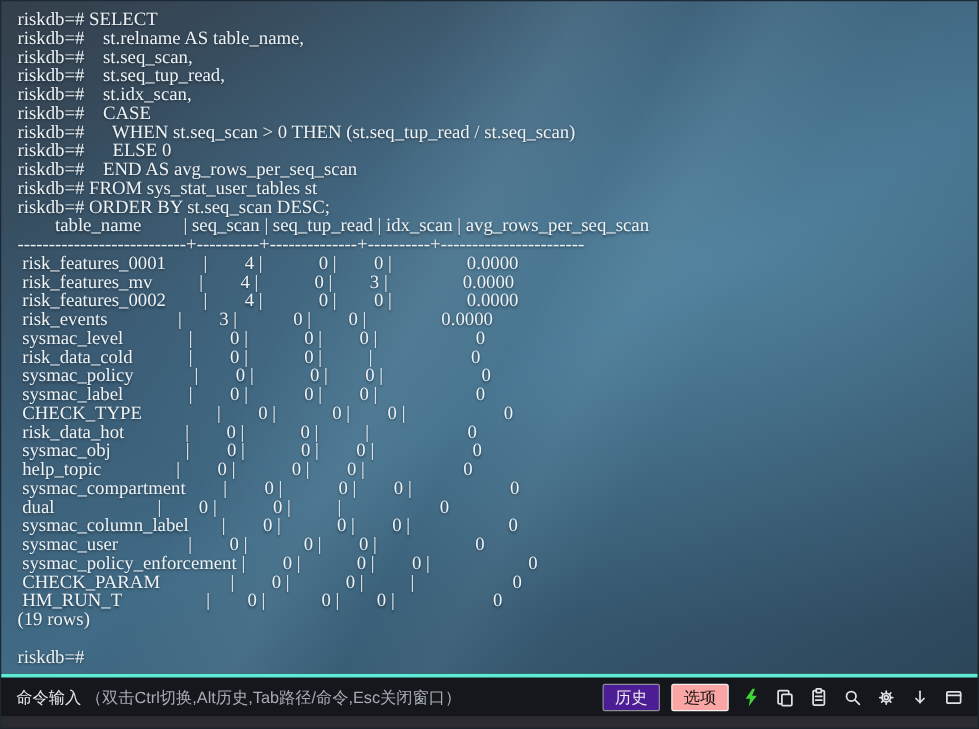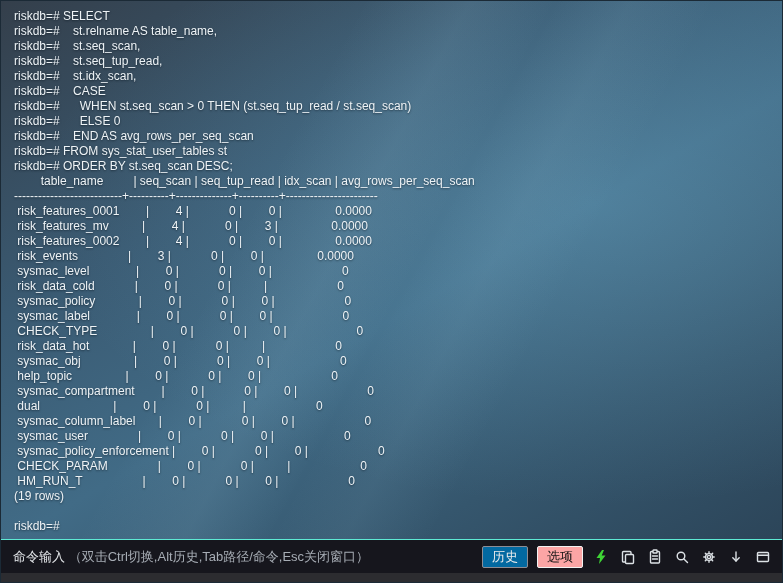--- a/index.html
+++ b/index.html
@@ -12,37 +12,37 @@
   .terminal {
     flex:1 1 auto; overflow:hidden; padding:8px 4px 0 13px;
     background:
       linear-gradient(118deg, rgba(255,255,255,0) 34%, rgba(173,216,235,0.10) 44%,
                       rgba(255,255,255,0) 52%, rgba(173,216,235,0.07) 59%,
                       rgba(255,255,255,0) 67%),
       radial-gradient(115% 90% at 76% 38%, rgba(116,180,210,0.30) 0%, rgba(116,180,210,0) 62%),
       linear-gradient(150deg, #343f4b 0%, #3a5a72 32%, #416b86 55%, #35566d 78%, #2c4559 100%);
   }
   .term-text {
-    font-family:Liberation Sans, sans-serif;
-    font-size:12px; line-height:15px; color:#eef3f6; white-space:pre;
+    font-family:Liberation Serif, serif;
+    font-size:15px; line-height:15px; color:#eef3f6; white-space:pre;
     text-shadow:0 1px 2px rgba(8,18,28,0.55);
   }
 
   
   .status-bar {
-    height:34px; flex:0 0 34px; background:#16161d; border-top:1px solid #5eead4;
+    height:34px; flex:0 0 34px; background:#16161d; border-top:3px solid #5eead4;
     display:flex; align-items:center; padding:0 10px 0 12px; gap:10px;
   }
   .bar-left { flex:1 1 auto; font-size:13px; white-space:nowrap; overflow:hidden; }
   .bar-label { color:#e4e7ea; }
   .bar-hint  { color:#a7adb5; }
   .bar-right { display:flex; align-items:center; gap:9px; }
   .bar-btn {
     height:22px; padding:0 9px; font-size:13px; font-family:inherit;
-    background:#0369a1; color:#ececec; border:1px solid #8d8d95; border-radius:2px;
+    background:#4c1d95; color:#ececec; border:1px solid #8d8d95; border-radius:2px;
     cursor:pointer; line-height:20px;
   }
   .bar-btn.selected { background:#fca5a5; color:#141414; border-color:#f2f2f2; }
   .icon { width:18px; height:18px; display:inline-flex; align-items:center;
           justify-content:center; cursor:pointer; }
   .icon svg { display:block; stroke:#dde2e6; fill:none; stroke-width:1.4;
               stroke-linecap:round; stroke-linejoin:round; }
   .icon svg .fillbg { fill:#16161d; }
   .icon svg .solid { stroke:none; }
 

